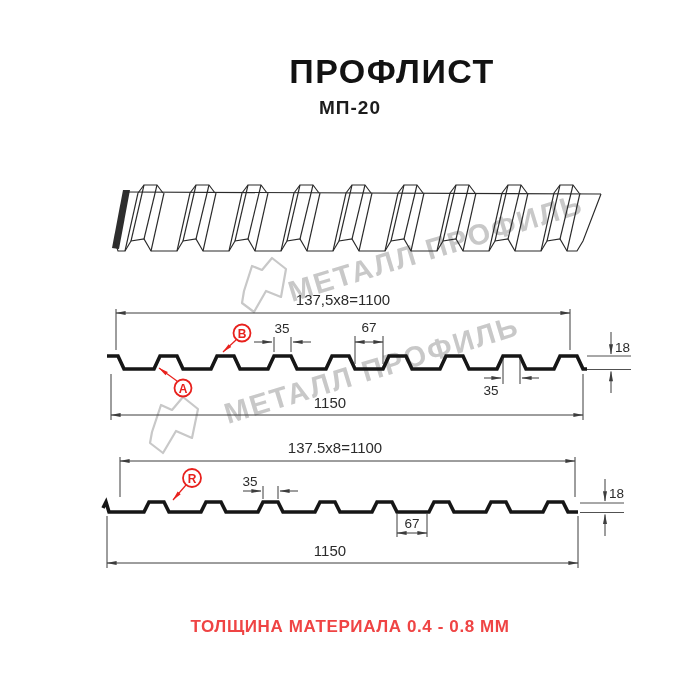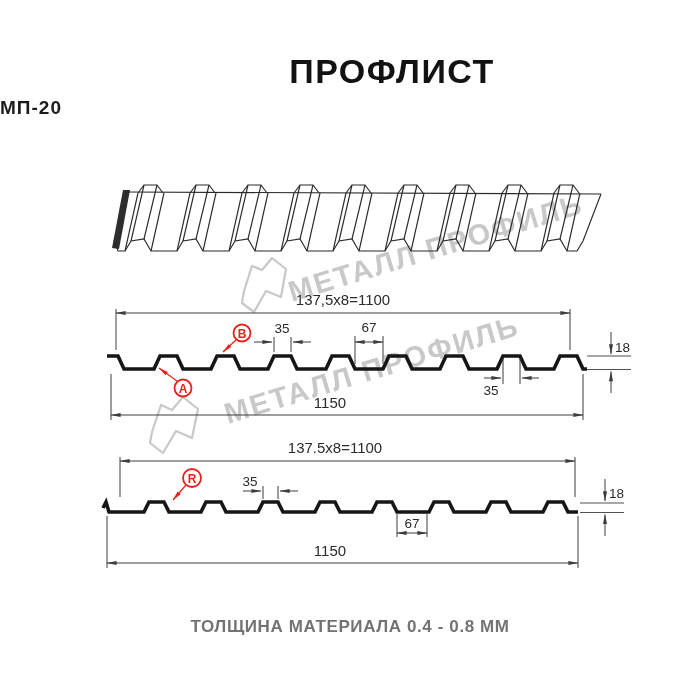--- a/index.html
+++ b/index.html
@@ -1,23 +1,23 @@
 <!DOCTYPE html>
 <html><head>
 <meta charset="utf-8">
 <style>
   html,body{margin:0;padding:0;background:#fff;}
   .page{position:relative;width:700px;height:700px;background:#ffffff;overflow:hidden;
         font-family:"Liberation Sans",sans-serif;}
   .title{position:absolute;top:52px;left:0;width:100%;text-align:center;
          font-size:34px;font-weight:bold;letter-spacing:1.5px;color:#121212;padding-left:42px;}
-  .subtitle{position:absolute;top:97px;left:0;width:100%;
+  .subtitle{position:absolute;top:97px;left:0;width:100%;text-align:center;
             font-size:19px;font-weight:bold;letter-spacing:1px;color:#1c1c1c;}
   .footer{position:absolute;top:617px;left:0;width:100%;text-align:center;
-          font-size:17px;font-weight:bold;letter-spacing:0.6px;color:#737373;}
+          font-size:17px;font-weight:bold;letter-spacing:0.6px;color:#ef4444;}
   svg{position:absolute;top:0;left:0;}
   .dl{stroke:#3d3d3d;stroke-width:1;fill:none;}
   .ref{stroke:#3d3d3d;stroke-width:0.9;fill:none;}
   .prof{stroke:#161616;stroke-width:3.6;fill:none;stroke-linejoin:miter;}
   .t3d{stroke:#2a2a2a;stroke-width:1.15;fill:none;}
   .dimtxt{font-size:13.5px;fill:#2b2b2b;}
   .dimtxtL{font-size:15px;fill:#2b2b2b;}
   .redln{stroke:#e8211d;stroke-width:1.2;fill:none;}
   .redcirc{stroke:#e8211d;stroke-width:1.8;fill:none;}
   .redtxt{fill:#e8211d;font-weight:bold;font-size:12px;text-anchor:middle;}

